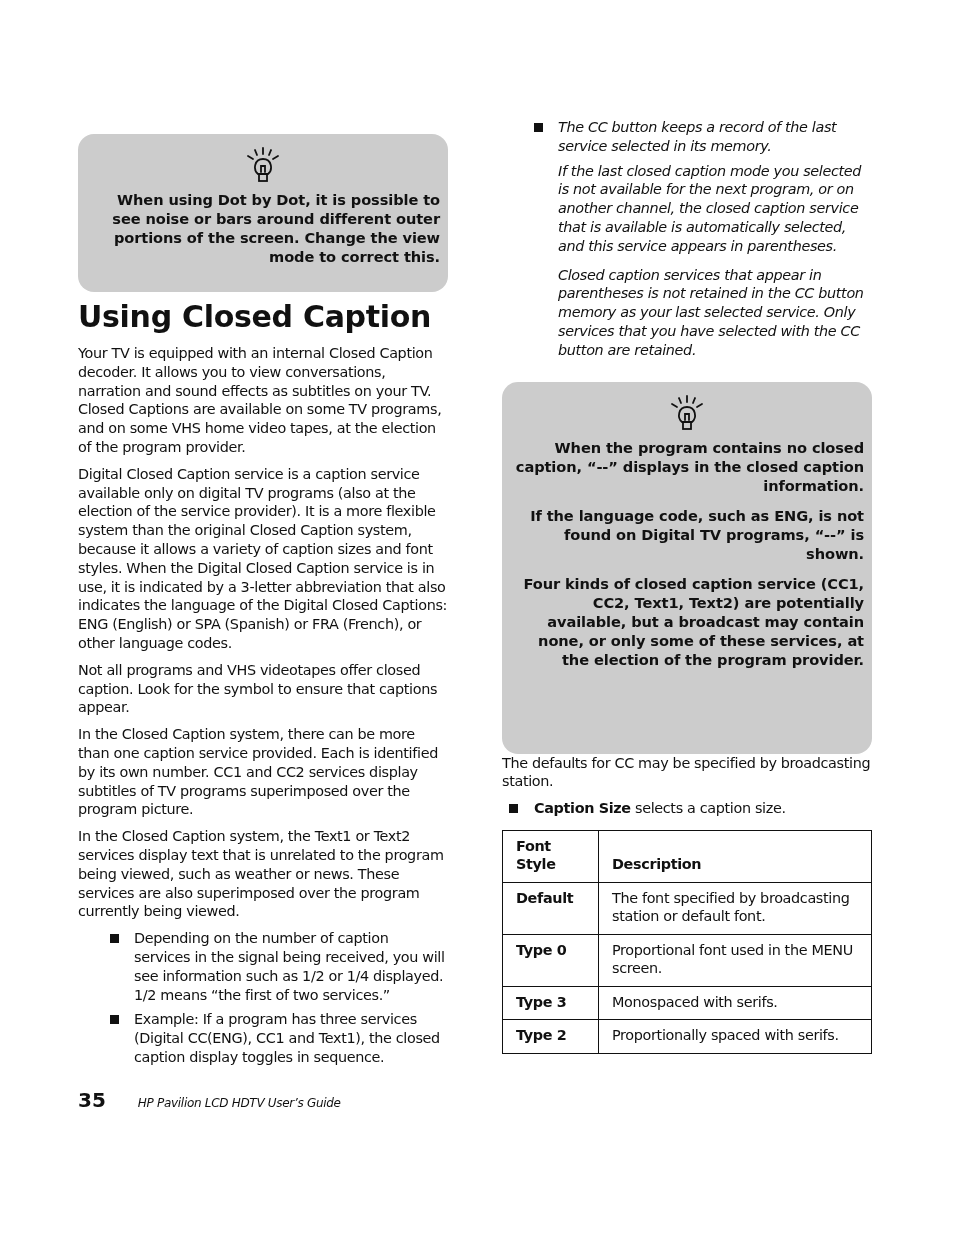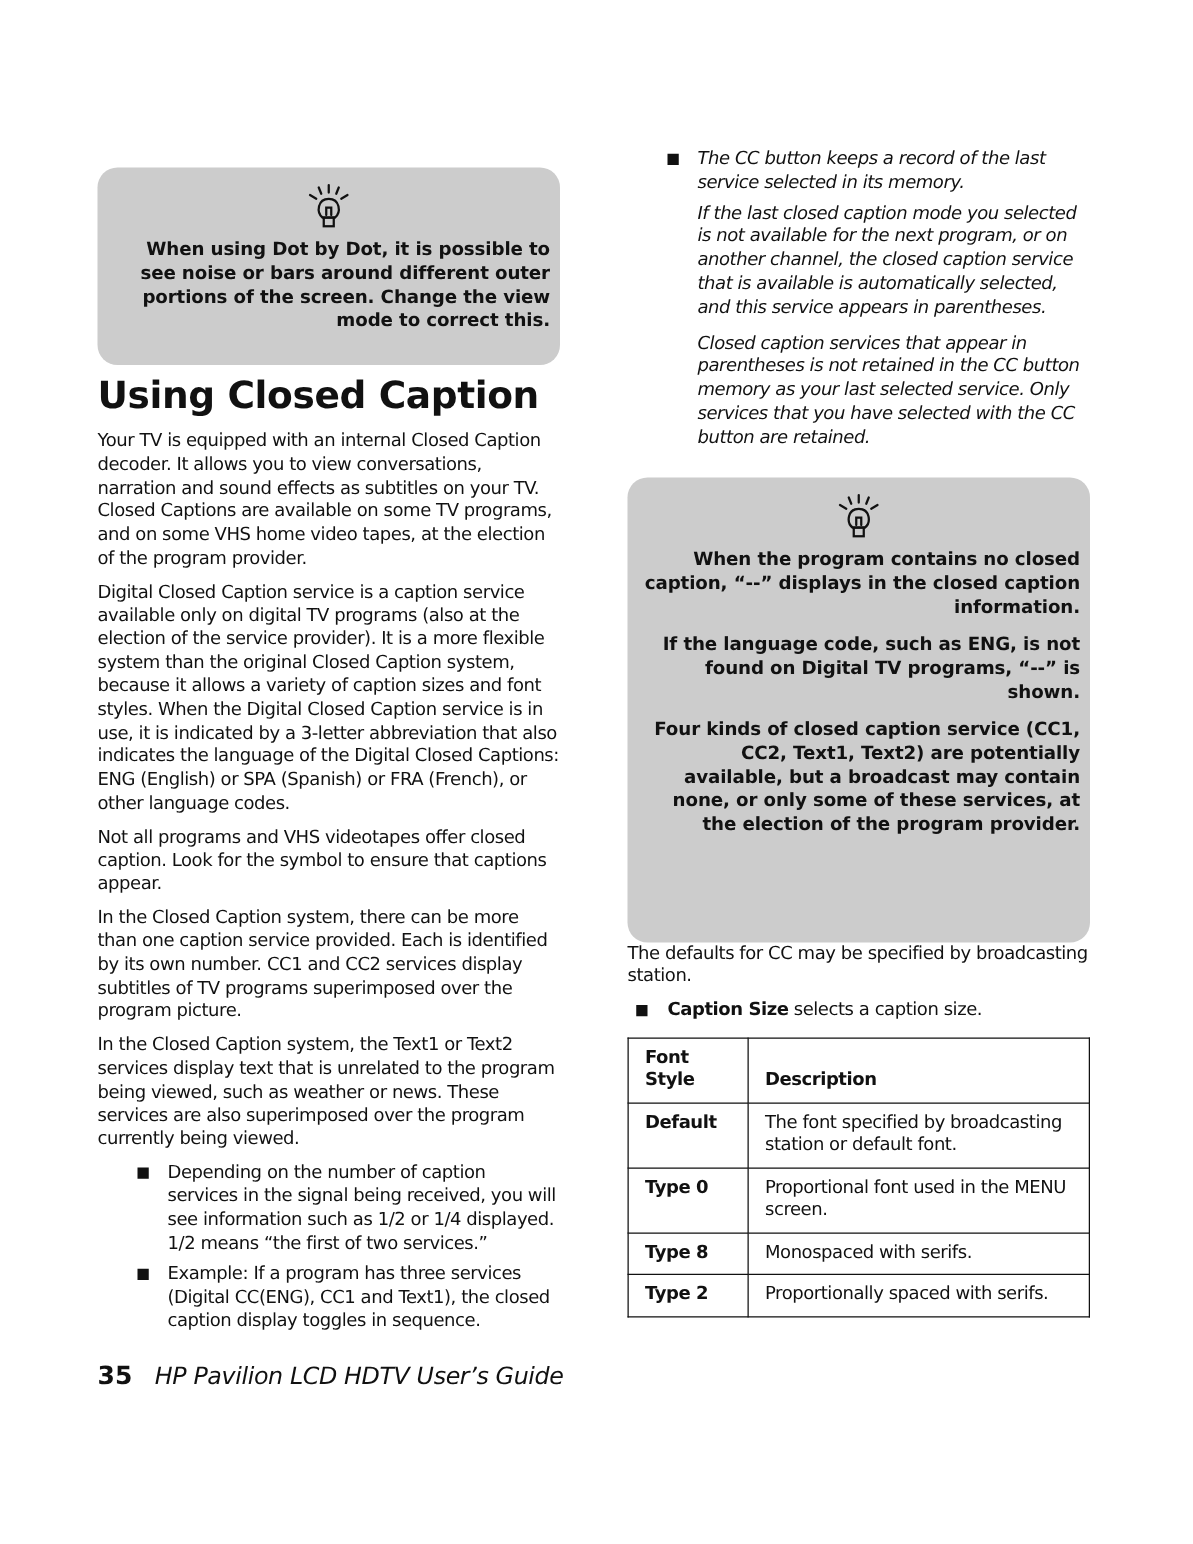--- a/index.html
+++ b/index.html
@@ -36,21 +36,21 @@
   }
   ul.sq li .sq-bullet {
     position: absolute; left: 32px; top: 5px; width: 9px; height: 9px; background: #111;
   }
   .col-right ul.sq li { padding-left: 56px; }
   .col-right ul.sq li .sq-bullet { left: 32px; }
   .sub-p { margin: 6px 0 10px 0; }
 
   .footer { position: absolute; left: 78px; top: 1088px; display: flex; align-items: baseline; }
   .footer .page-num { font-weight: bold; font-size: 20px; margin-right: 18px; }
-  .footer .guide { font-style: italic; font-size: 19px; letter-spacing: -0.3px; }
+  .footer .guide { font-style: italic; font-size: 12px; letter-spacing: -0.3px; margin-left: 14px; }
 
   table.fs {
     border-collapse: collapse; width: 370px; margin-top: 8px; font-size: 14.4px; line-height: 18.5px;
     letter-spacing: -0.35px;
   }
   table.fs td, table.fs th {
     border: 1px solid #111; padding: 6px 12px 8px 13px; vertical-align: top; text-align: left;
   }
   table.fs th { font-weight: bold; vertical-align: bottom; }
   table.fs td.key { font-weight: bold; width: 70px; }
@@ -140,21 +140,21 @@
     </tr>
     <tr>
       <td class="key">Default</td>
       <td>The font specified by broadcasting station or default font.</td>
     </tr>
     <tr>
       <td class="key">Type 0</td>
       <td>Proportional font used in the MENU screen.</td>
     </tr>
     <tr>
-      <td class="key">Type 8</td>
+      <td class="key">Type 3</td>
       <td>Monospaced with serifs.</td>
     </tr>
     <tr>
       <td class="key">Type 2</td>
       <td>Proportionally spaced with serifs.</td>
     </tr>
   </tbody>
     </table>
 </div>
 

